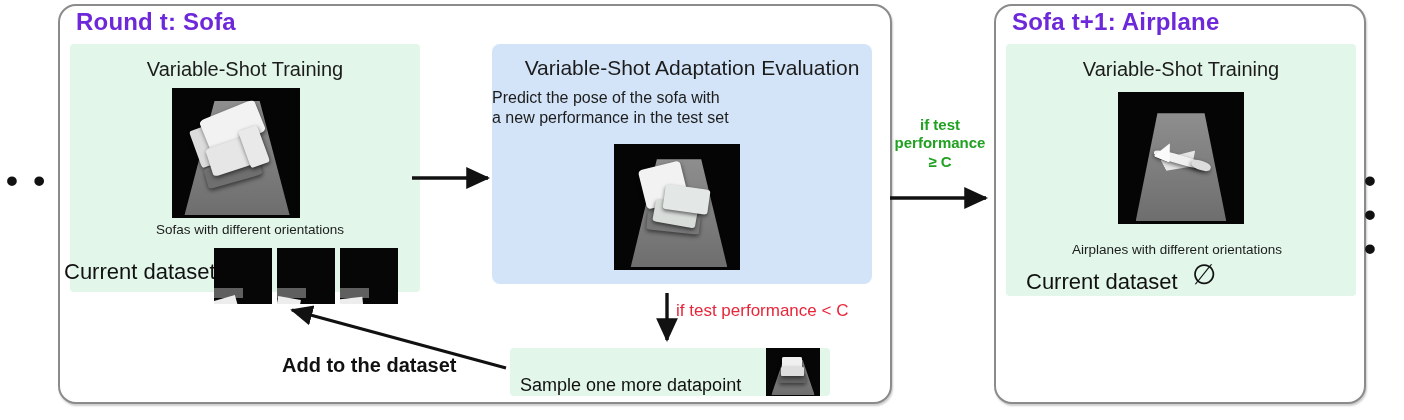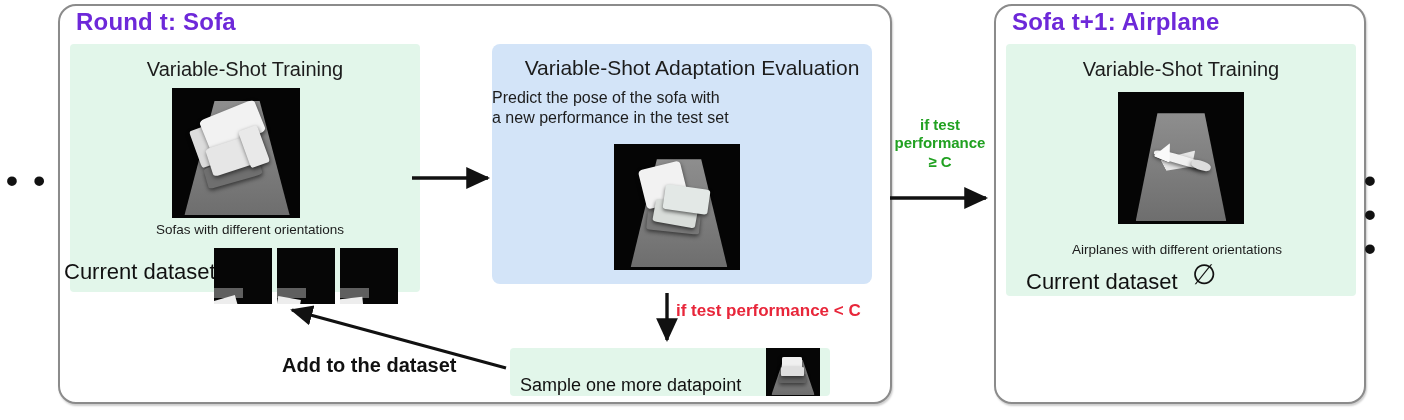--- a/index.html
+++ b/index.html
@@ -201,21 +201,21 @@
     text-align: center;
     font-size: 15px;
     font-weight: 700;
     color: #21a121;
     line-height: 1.22;
   }
   #cond-fail {
     position: absolute;
     left: 676px; top: 301px;
     font-size: 17px;
-    font-weight: 700;
+    font-weight: 400;
     color: #e8263a;
     white-space: nowrap;
   }
 
   #label-add {
     position: absolute;
     left: 282px; top: 354px;
     font-size: 20px;
     font-weight: 700;
     color: #111;

